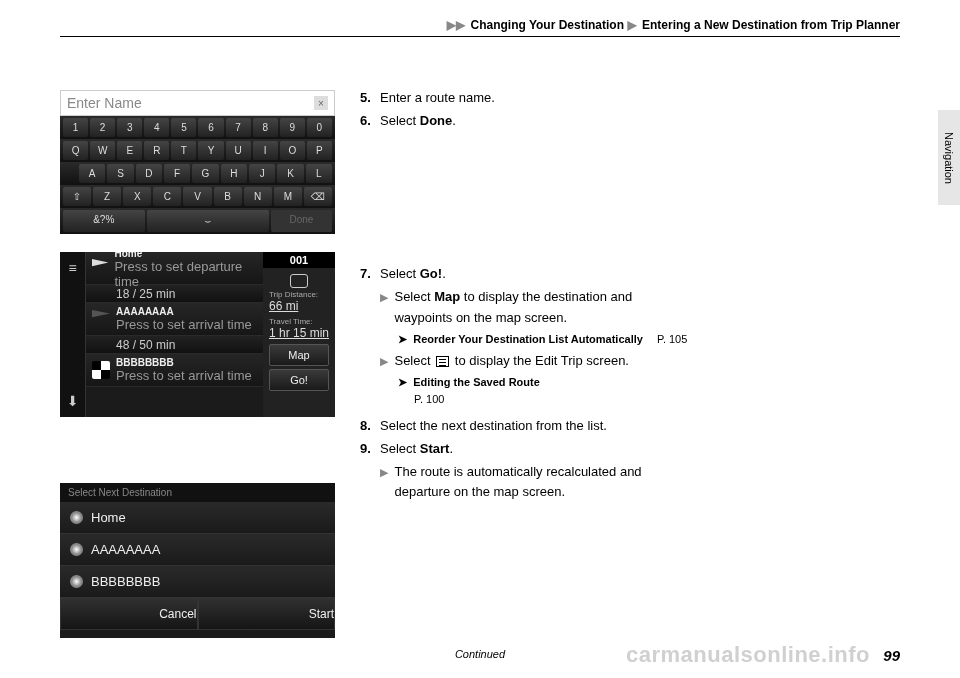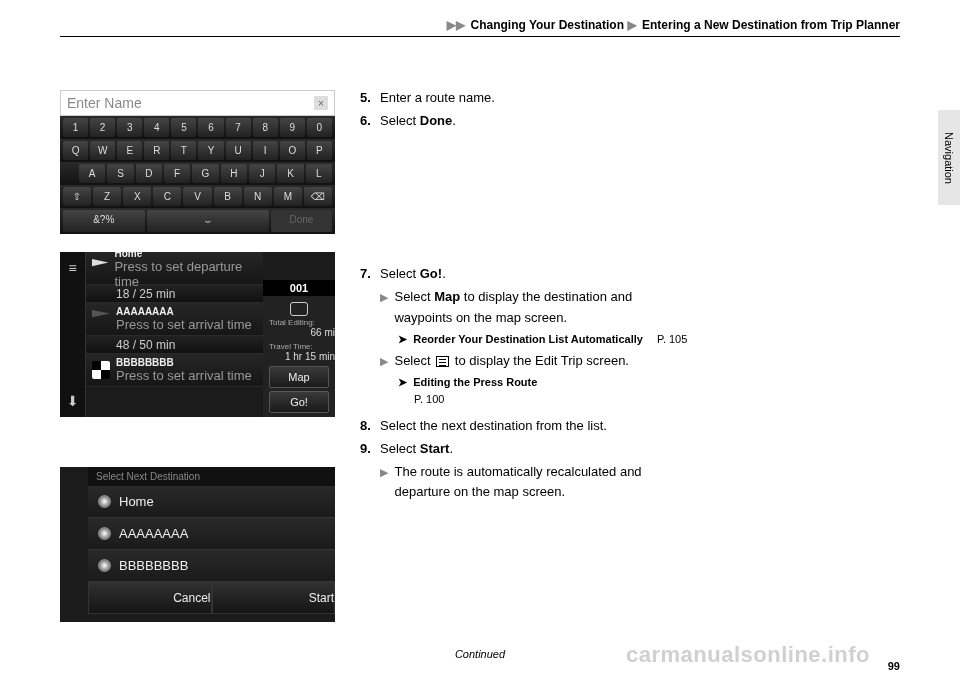--- a/index.html
+++ b/index.html
@@ -94,28 +94,28 @@
   .trip { position: relative; height: 165px; overflow: hidden; }
   .trip-side {
     position: absolute; left: 0; top: 0; bottom: 0; width: 26px;
     background: #111;
     display: flex; flex-direction: column; align-items: center;
     border-right: 1px solid #333;
   }
   .trip-side div { margin: 8px 0; font-size: 14px; color: #ccc; }
   .trip-right {
     position: absolute; right: 0; top: 0; width: 72px; bottom: 0;
-    background: #222; text-align: center; margin-top: 28px;
+    background: #222; text-align: center;
   }
   .trip-right .badge {
     background: #000; color: #fff; font-weight: bold; padding: 2px 0; font-size: 11px;
   }
   .trip-right .car-icon { margin: 6px auto 2px; width:18px;height:14px;border:1px solid #ccc;border-radius:3px; position:relative;}
   .trip-right .stat-l { font-size: 8px; color:#aaa; text-align:left; padding-left:6px;}
-  .trip-right .stat-v { font-size: 10px; color:#ddd; text-align:right; padding-left:6px; margin-bottom:4px;}
+  .trip-right .stat-v { font-size: 12px; color:#ddd; text-align:left; padding-left:6px; margin-bottom:4px;text-decoration:underline;}
   .trip-btn {
     margin: 3px 6px; padding: 4px 0; background: linear-gradient(#3a3a3a,#1a1a1a);
     border: 1px solid #555; border-radius: 2px; font-size: 11px; color:#eee;
   }
   .trip-list {
     position: absolute; left: 26px; right: 72px; top: 0; bottom: 0;
   }
   .trip-row {
     height: 33px; border-bottom: 1px solid #2a2a2a; padding: 3px 6px;
     display: flex; align-items: center; background: linear-gradient(#262626,#161616);
@@ -160,21 +160,21 @@
   }
   .menu-ico::before{content:"";position:absolute;left:2px;right:2px;top:2px;border-top:1px solid #000;}
   .menu-ico::after{content:"";position:absolute;left:2px;right:2px;top:5px;border-top:1px solid #000;box-shadow:0 3px 0 #000;}
 
   
   .footer-continued {
     position: absolute; bottom: 18px; width: 100%; text-align: center;
     font-size: 11px; font-style: italic;
   }
   .page-num {
-    position: absolute; bottom: 6px; right: 60px; font-size: 11px; font-weight: bold;
+    position: absolute; bottom: 14px; right: 60px; font-size: 15px; font-weight: bold; font-style: italic;
   }
   .watermark {
     position: absolute; bottom: 10px; right: 90px;
     font-size: 22px; color: #d0d0d0; font-weight: bold; letter-spacing: 0.5px;
     z-index: -1;
   }
 </style>
 </head>
 <body>
 
@@ -254,21 +254,21 @@
 
   <div class="screen trip">
     <div class="trip-side">
       <div>≡</div>
       <div style="flex:1"></div>
       <div>⬇</div>
     </div>
     <div class="trip-right">
       <div class="badge">001</div>
       <div class="car-icon"></div>
-      <div class="stat-l">Total Editing:</div>
+      <div class="stat-l">Trip Distance:</div>
       <div class="stat-v">66 mi</div>
       <div class="stat-l">Travel Time:</div>
       <div class="stat-v">1 hr 15 min</div>
       <div class="trip-btn">Map</div>
       <div class="trip-btn">Go!</div>
     </div>
     <div class="trip-list">
       <div class="trip-row">
         <span class="trip-flag flag-white"></span>
         <div>
@@ -288,21 +288,21 @@
       <div class="trip-row">
         <span class="trip-flag flag-check"></span>
         <div>
           <div class="main-t">BBBBBBBB</div>
           <div class="sub-t">Press to set arrival time</div>
         </div>
       </div>
     </div>
   </div>
 
-  <div class="screen sel" style="margin-top:50px;padding-left:28px;">
+  <div class="screen sel" style="margin-top:66px;">
     <div class="sel-title">Select Next Destination</div>
     <div class="sel-row">
       <span class="sel-radio"></span>
       <span>Home</span>
     </div>
     <div class="sel-row">
       <span class="sel-radio"></span>
       <span>AAAAAAAA</span>
     </div>
     <div class="sel-row">
@@ -350,21 +350,21 @@
     <span class="ref-p">P. 105</span>
   </div>
   <div class="sub sub-item">
     <span class="play">▶</span>
     <div>
       <span>Select </span><span class="menu-ico"></span><span> to display the Edit Trip screen.</span>
     </div>
   </div>
   <div class="ref">
     <span class="arrow2">➤</span>
-    <span>Editing the Press Route</span>
+    <span>Editing the Saved Route</span>
     <div class="ref-p" style="margin-left:16px;">P. 100</div>
   </div>
 
   <div class="step" style="margin-top:8px;">
     <div class="step-n">8.</div>
     <div>Select the next destination from the list.</div>
   </div>
 
   <div class="step">
     <div class="step-n">9.</div>

